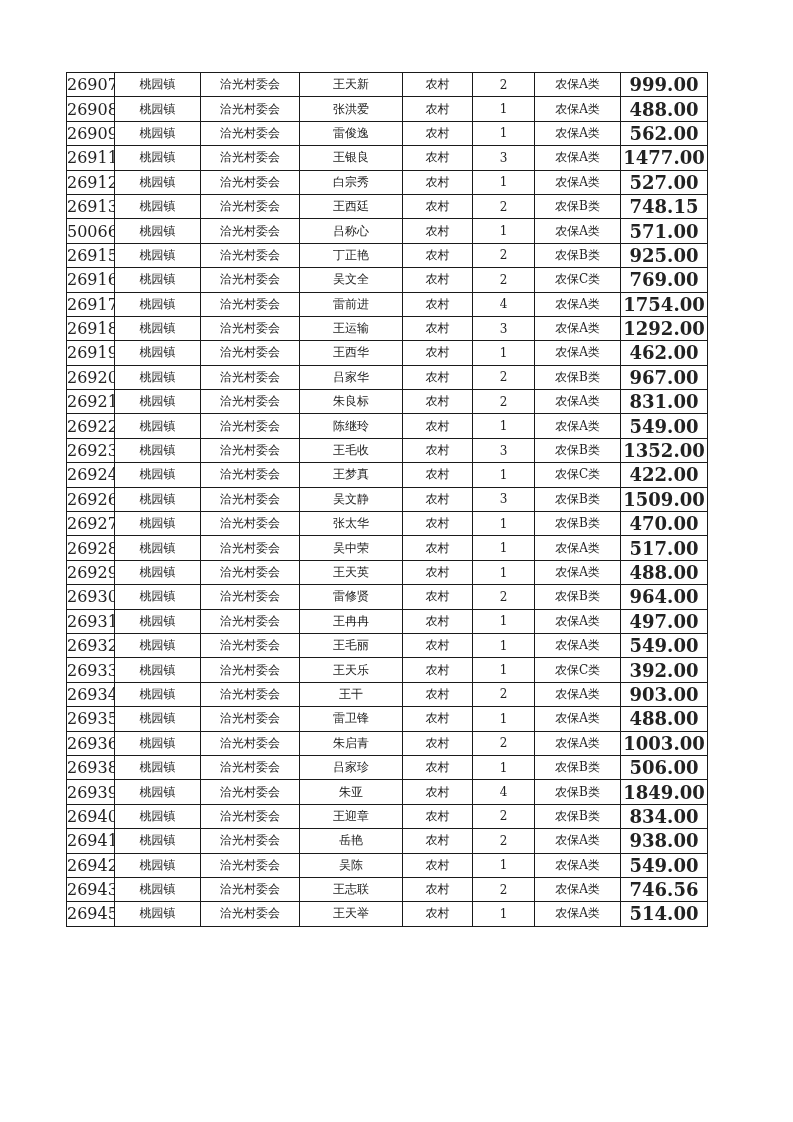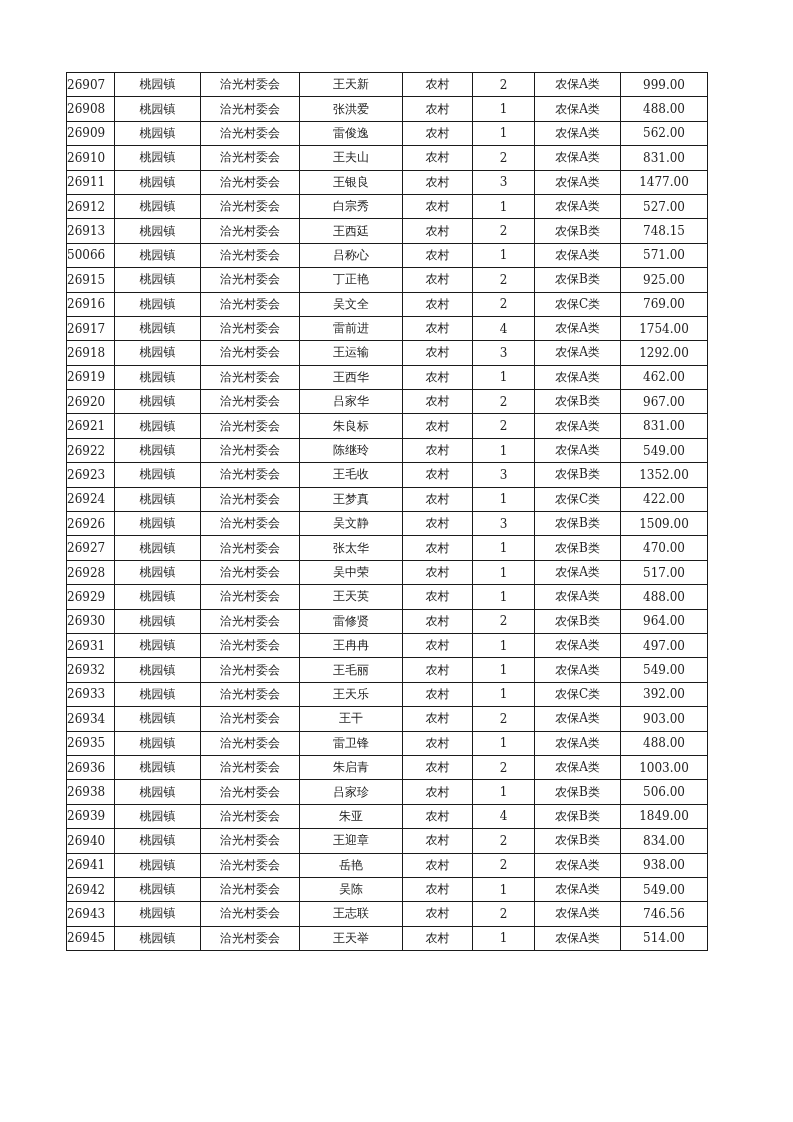--- a/index.html
+++ b/index.html
@@ -17,22 +17,22 @@
     }
     .sheet td {
       border: 1.5px solid #1a1a1a;
       height: 23.4px;
       padding: 0;
       text-align: center;
       vertical-align: middle;
       white-space: nowrap;
       overflow: hidden;
     }
-    .sheet td.c-id { text-align: left; font-size: 12px; margin-top: 28px; }
-    .sheet td.c-amount { font-size: 12px; }
+    .sheet td.c-id { text-align: left; font-size: 16px; margin-top: 28px; }
+    .sheet td.c-amount { font-size: 18px; font-weight: bold; }
     col.w-id { width: 48px; }
     col.w-town { width: 86px; }
     col.w-village { width: 99px; }
     col.w-name { width: 103px; }
     col.w-area { width: 70px; }
     col.w-count { width: 62px; }
     col.w-type { width: 86px; }
     col.w-amount { width: 87px; }
   </style>
 </head>
@@ -75,30 +75,20 @@
       <td class="c-id">26909</td>
       <td>桃园镇</td>
       <td>洽光村委会</td>
       <td>雷俊逸</td>
       <td>农村</td>
       <td>1</td>
       <td>农保A类</td>
       <td class="c-amount">562.00</td>
     </tr>
       <tr style="">
-      <td class="c-id">26910</td>
-      <td>桃园镇</td>
-      <td>洽光村委会</td>
-      <td>王夫山</td>
-      <td>农村</td>
-      <td>2</td>
-      <td>农保A类</td>
-      <td class="c-amount">831.00</td>
-    </tr>
-      <tr style="">
       <td class="c-id">26911</td>
       <td>桃园镇</td>
       <td>洽光村委会</td>
       <td>王银良</td>
       <td>农村</td>
       <td>3</td>
       <td>农保A类</td>
       <td class="c-amount">1477.00</td>
     </tr>
       <tr style="">

